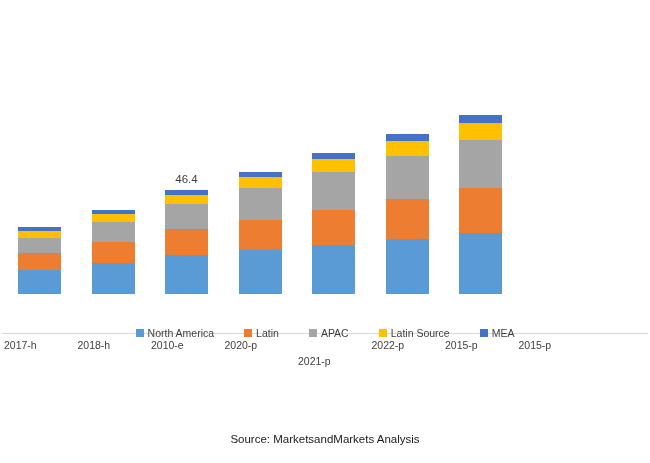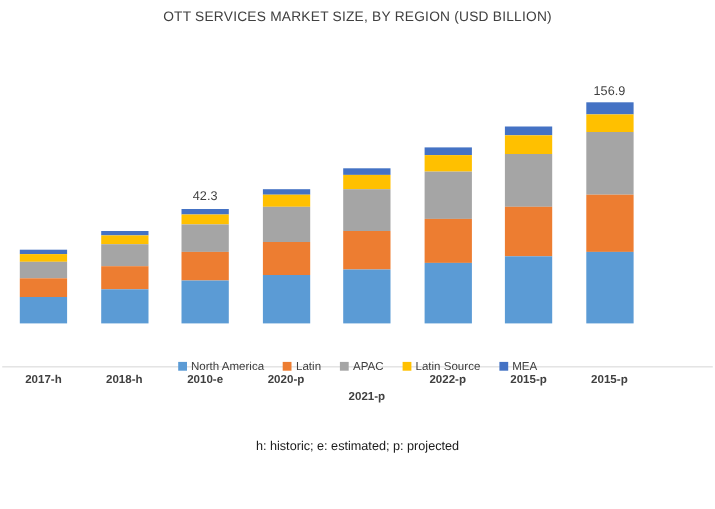--- a/index.html
+++ b/index.html
@@ -65,35 +65,34 @@
     left: -22px;
     width: calc(100% + 44px);
     text-align: center;
     font-size: 11.5px;
     color: #3f3f3f;
     white-space: nowrap;
   }
   .xtick {
     position: absolute;
     top: 299px;
-    text-align: center;
+    text-align: left;
     font-size: 10.5px;
     color: #404040;
     white-space: nowrap;
-    font-weight: bold;
   }
   #legend {
     position: absolute;
     left: 0;
     top: 327px;
     width: 650px;
     display: flex;
     justify-content: center;
     align-items: center;
-    gap: 17px;
+    gap: 30px;
     font-size: 10.5px;
     color: #404040;
   }
   .legend-item {
     display: flex;
     align-items: center;
     gap: 4px;
     white-space: nowrap;
   }
   .legend-swatch {
@@ -119,21 +118,20 @@
     white-space: nowrap;
   }
   .note-1 { top: 400px; }
   .note-2 { top: 433px; }
 </style>
 </head>
 <body>
 
 <div id="chart-root">
 
-  <div class="chart-title">OTT SERVICES MARKET SIZE, BY REGION (USD BILLION)</div>
 
   <div id="plot">
     <div class="baseline"></div>
 
   <div class="bar-group" style="left: 18px; width: 43px; height: 293px;">
         <div class="bar" style="height: 66.6157px; bottom: 0px;">
           <div class="seg" style="background: rgb(68, 114, 196); height: 3.84321px;"></div>
           <div class="seg" style="background: rgb(255, 192, 0); height: 6.40535px;"></div>
           <div class="seg" style="background: rgb(165, 165, 165); height: 15.3728px;"></div>
           <div class="seg" style="background: rgb(237, 125, 49); height: 16.6539px;"></div>
@@ -152,21 +150,21 @@
       </div>
       <div class="xtick" style="left: 77.5px; width: 71px;">2018-h</div>
       <div class="bar-group" style="left: 165px; width: 43px; height: 293px;">
         <div class="bar" style="height: 104.535px; bottom: 0px;">
           <div class="seg" style="background: rgb(68, 114, 196); height: 5.25239px;"></div>
           <div class="seg" style="background: rgb(255, 192, 0); height: 9.60803px;"></div>
           <div class="seg" style="background: rgb(165, 165, 165); height: 24.9809px;"></div>
           <div class="seg" style="background: rgb(237, 125, 49); height: 25.6214px;"></div>
           <div class="seg" style="background: rgb(91, 155, 213); height: 39.0727px;"></div>
         </div>
-        <div class="bar-label" style="bottom: 108.535px;">42.3</div>
+        <div class="bar-label" style="bottom: 108.535px;">46.4</div>
       </div>
       <div class="xtick" style="left: 151px; width: 71px;">2010-e</div>
       <div class="bar-group" style="left: 238.5px; width: 43px; height: 293px;">
         <div class="bar" style="height: 122.342px; bottom: 0px;">
           <div class="seg" style="background: rgb(68, 114, 196); height: 5.76482px;"></div>
           <div class="seg" style="background: rgb(255, 192, 0); height: 10.8891px;"></div>
           <div class="seg" style="background: rgb(165, 165, 165); height: 32.0268px;"></div>
           <div class="seg" style="background: rgb(237, 125, 49); height: 30.1052px;"></div>
           <div class="seg" style="background: rgb(91, 155, 213); height: 43.5564px;"></div>
         </div>
@@ -195,30 +193,20 @@
       <div class="bar-group" style="left: 459px; width: 43px; height: 293px;">
         <div class="bar" style="height: 178.709px; bottom: 0px;">
           <div class="seg" style="background: rgb(68, 114, 196); height: 7.68642px;"></div>
           <div class="seg" style="background: rgb(255, 192, 0); height: 16.6539px;"></div>
           <div class="seg" style="background: rgb(165, 165, 165); height: 48.6807px;"></div>
           <div class="seg" style="background: rgb(237, 125, 49); height: 44.8375px;"></div>
           <div class="seg" style="background: rgb(91, 155, 213); height: 60.8509px;"></div>
         </div>
       </div>
       <div class="xtick" style="left: 445px; width: 71px;">2015-p</div>
-      <div class="bar-group" style="left: 532.5px; width: 43px; height: 293px;">
-        <div class="bar" style="height: 201px; bottom: 0px;">
-          <div class="seg" style="background: rgb(68, 114, 196); height: 11.4015px;"></div>
-          <div class="seg" style="background: rgb(255, 192, 0); height: 16.0134px;"></div>
-          <div class="seg" style="background: rgb(165, 165, 165); height: 57.0076px;"></div>
-          <div class="seg" style="background: rgb(237, 125, 49); height: 51.2428px;"></div>
-          <div class="seg" style="background: rgb(91, 155, 213); height: 65.3346px;"></div>
-        </div>
-        <div class="bar-label" style="bottom: 205px;">156.9</div>
-      </div>
       <div class="xtick" style="left: 518.5px; width: 71px;">2015-p</div>
     </div>
 
   <div id="legend">
       <div class="legend-item">
         <span class="legend-swatch" style="background: rgb(91, 155, 213);"></span>
         <span>North America</span>
       </div>
       <div class="legend-item">
         <span class="legend-swatch" style="background: rgb(237, 125, 49);"></span>
@@ -231,15 +219,15 @@
       <div class="legend-item">
         <span class="legend-swatch" style="background: rgb(255, 192, 0);"></span>
         <span>Latin Source</span>
       </div>
       <div class="legend-item">
         <span class="legend-swatch" style="background: rgb(68, 114, 196);"></span>
         <span>MEA</span>
       </div>
     </div>
 
-  <div class="note note-1">h: historic; e: estimated;  p: projected</div>
+  <div class="note note-2">Source: MarketsandMarkets Analysis</div>
 
 </div>
 
 </body></html>

